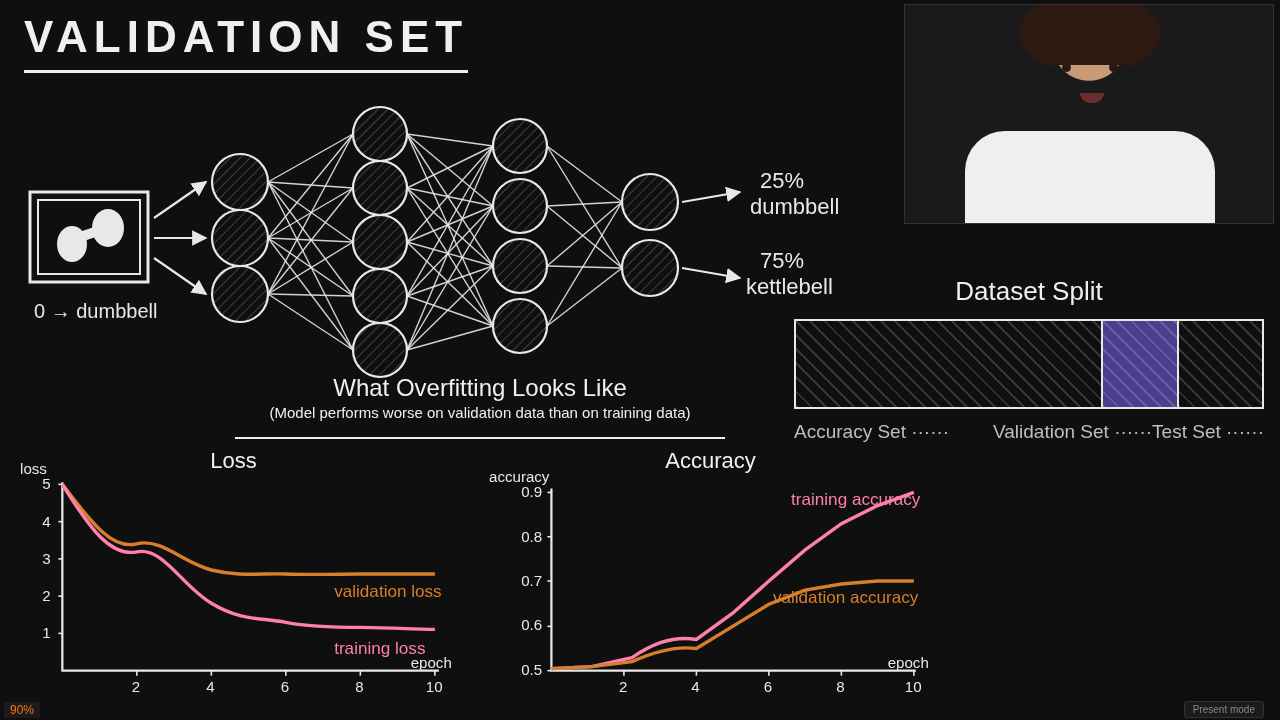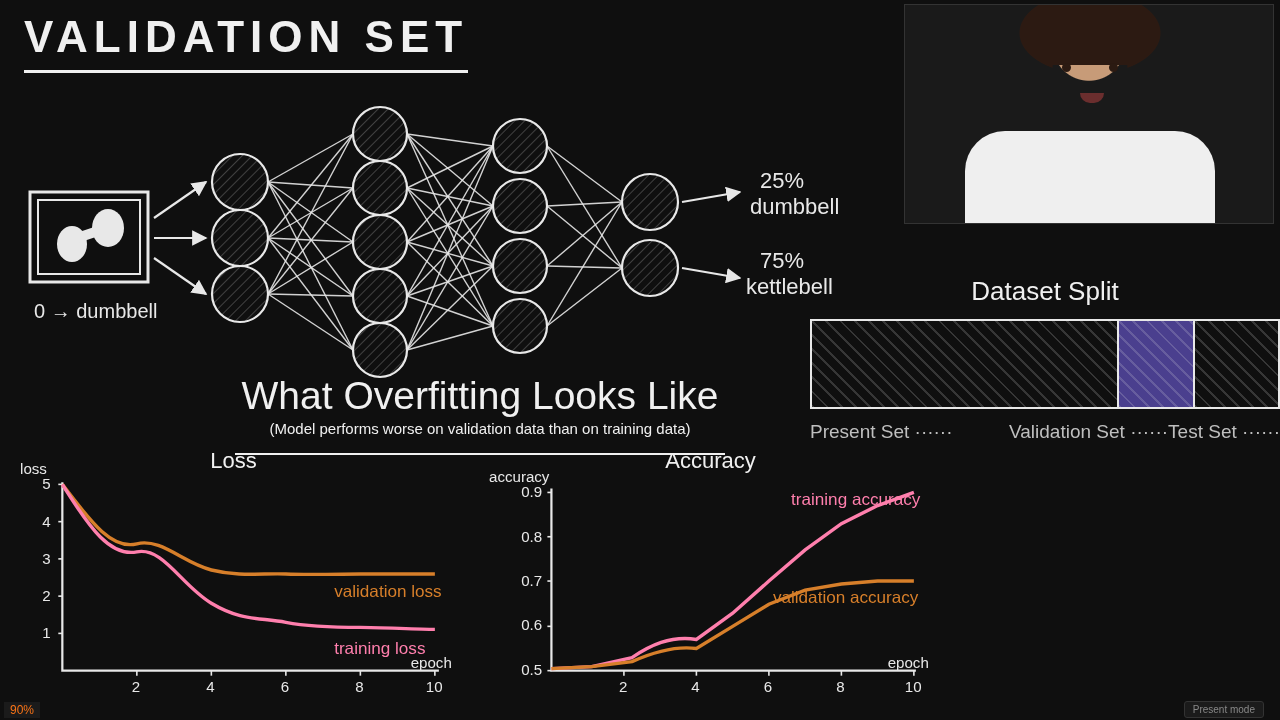--- a/index.html
+++ b/index.html
@@ -50,39 +50,39 @@
   .arrow { stroke:#e8e8e8; stroke-width:2.2; fill:none; }
   .arrowhead { fill:#e8e8e8; }
   .imgbox { stroke:#e8e8e8; stroke-width:3; fill:none; }
   .caption { font-size:22px; fill:#e8e8e8; font-family:inherit; }
   .caption.small { font-size:20px; }
 
   
   .overfit-h {
     position:absolute; left:235px; top:374px; width:490px; text-align:center;
   }
-  .overfit-h h2 { font-size:39px; font-weight:400; color:#f0f0f0; }
+  .overfit-h h2 { font-size:24px; font-weight:400; color:#f0f0f0; }
   .overfit-h p  { font-size:15px; color:#f0f0f0; margin-top:2px; border-bottom:2px solid #f0f0f0; padding-bottom:16px; }
 
   
   .charts { position:absolute; left:12px; top:440px; width:920px; height:270px; display:flex; gap:34px; }
   .chart   { position:relative; flex:1; }
   .chart h3{ position:absolute; top:8px; left:50%; transform:translateX(-50%); font-size:22px; font-weight:400; color:#f0f0f0; }
   .chart svg{ width:100%; height:100%; overflow:visible; }
   .axis    { stroke:#e8e8e8; stroke-width:2.2; fill:none; }
   .tick    { stroke:#e8e8e8; stroke-width:1.6; }
   .alabel  { fill:#e8e8e8; font-size:15px; }
   .series1 { stroke:#d77f2a; stroke-width:3.4; fill:none; }
   .series2 { stroke:#ff7fad; stroke-width:3.4; fill:none; }
   .curve-label { font-size:17px; }
   .orange { fill:#d77f2a; }
   .pink   { fill:#ff7fad; }
 
   
-  .split { position:absolute; right:0; top:276px; width:470px; }
+  .split { position:absolute; right:16px; top:276px; width:470px; }
   .split h3 { text-align:center; font-size:26px; font-weight:400; color:#f0f0f0; margin-bottom:12px; }
   .splitbar { display:flex; height:90px; border:2px solid #e8e8e8; }
   .seg { position:relative; border-right:2px solid #e8e8e8; overflow:hidden; }
   .seg:last-child { border-right:none; }
   .seg.train { flex:66; }
   .seg.val   { flex:16; background:#4a3f8e; }
   .seg.test  { flex:18; }
   .seg::after{ 
     content:""; position:absolute; inset:0;
     background:repeating-linear-gradient(45deg, rgba(232,232,232,.18) 0 2px, transparent 2px 10px);
@@ -331,21 +331,21 @@
   </div>
 
   <div class="split">
     <h3>Dataset Split</h3>
     <div class="splitbar">
       <div class="seg train"></div>
       <div class="seg val"></div>
       <div class="seg test"></div>
     </div>
     <div class="split-labels">
-      <span class="a">Present Set ······</span>
+      <span class="a">Accuracy Set ······</span>
       <span class="b">Validation Set ······</span>
       <span class="c">Test Set ······</span>
     </div>
   </div>
 
   <div class="zoom">90%</div>
   <div class="present">Present mode</div>
 </div>
 
 </body></html>

